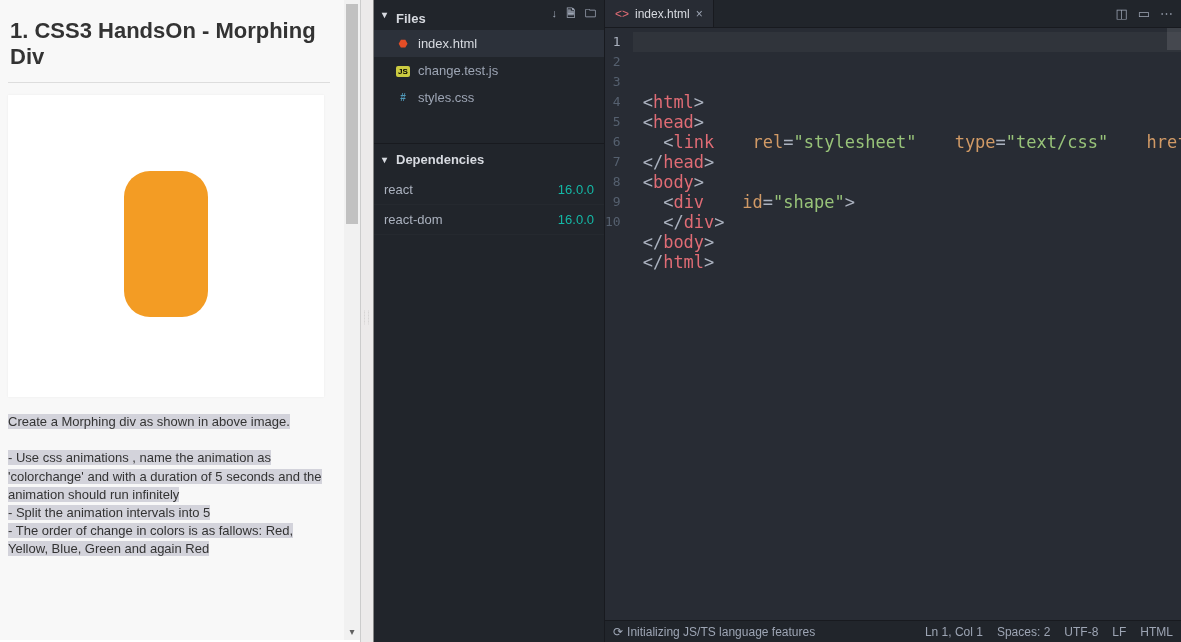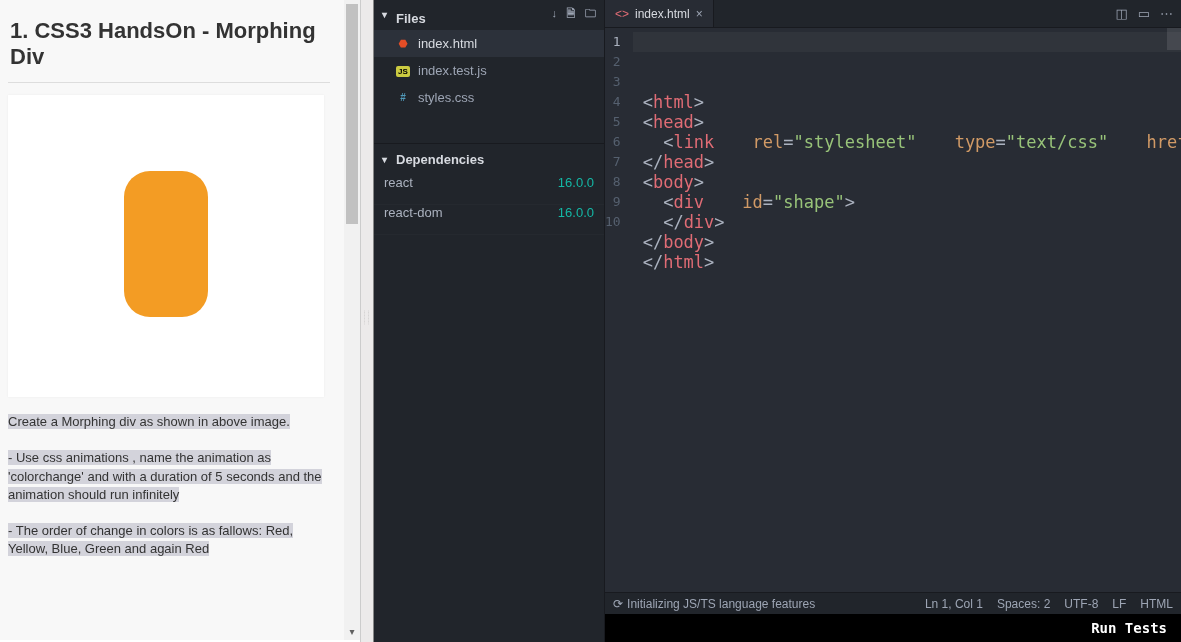--- a/index.html
+++ b/index.html
@@ -142,21 +142,21 @@
   .file-icon.html { color: #e44d26; }
   .file-icon.js { color: #cbcb41; width:18px; }
   .file-icon.js::before{ content:"JS"; background:#cbcb41; color:#000; font-size:8px; padding:1px 2px; border-radius:2px;}
   .file-icon.css { color: #519aba; }
   .deps-section-header {
     display:flex;align-items:center; height:32px; padding:0 8px; font-weight:700;
     color:#d7dae0; background:#21252b; border-top:1px solid #181a1f; margin-top:30px;
   }
   .deps-section-header .chev{width:14px;font-size:10px;}
   .dep-row {
-    display:flex; height:30px; padding:0 10px 0 10px; 
+    display:flex; height:30px; padding:0 10px 0 10px; align-items:center;
     color:#abb2bf; border-bottom:1px solid rgba(255,255,255,0.02);
   }
   .dep-row .name{flex:1;}
   .dep-row .ver{color:#14b8a6;}
 
   
   .editor-area {
     flex: 1;
     height: 642px;
     background: #282c34;
@@ -224,21 +224,21 @@
 <div class="left-panel">
   <div class="left-title">1. CSS3 HandsOn - Morphing Div</div>
   <div class="left-hr"></div>
   <div class="preview-box">
     <div class="morph-shape"></div>
   </div>
   <div class="instructions">
     <span>Create a Morphing div as shown in above image.</span><br>
     <br>
     <span>- Use css animations , name the animation as 'colorchange' and with a duration of 5 seconds and the animation should run infinitely</span><br>
-    <br>
+    <span>- Split the animation intervals into 5</span><br>
     <span>- The order of change in colors is as fallows: Red, Yellow, Blue, Green and again Red</span>
   </div>
   <div class="left-scroll-track">
     <div class="left-scroll-arrow up">▴</div>
     <div class="left-scroll-thumb"></div>
     <div class="left-scroll-arrow down">▾</div>
   </div>
 </div>
 
 <div class="gutter">
@@ -255,21 +255,21 @@
       <span>🗀</span>
     </span>
   </div>
   <div class="file-list" id="file-list">
       <div class="file-item active">
         <span class="file-icon html">⬣</span>
         <span>index.html</span>
       </div>
       <div class="file-item">
         <span class="file-icon js"></span>
-        <span>index.test.js</span>
+        <span>change.test.js</span>
       </div>
       <div class="file-item">
         <span class="file-icon css">#</span>
         <span>styles.css</span>
       </div>
     </div>
 
   <div class="deps-section-header">
     <span class="chev">▾</span>
     <span>Dependencies</span>
@@ -327,14 +327,13 @@
       <span>Initializing JS/TS language features</span>
     </div>
     <div class="right">
       <span>Ln 1, Col 1</span>
       <span>Spaces: 2</span>
       <span>UTF-8</span>
       <span>LF</span>
       <span>HTML</span>
     </div>
   </div>
-  <div class="run-tests">Run Tests</div>
 </div>
 
 </body></html>

